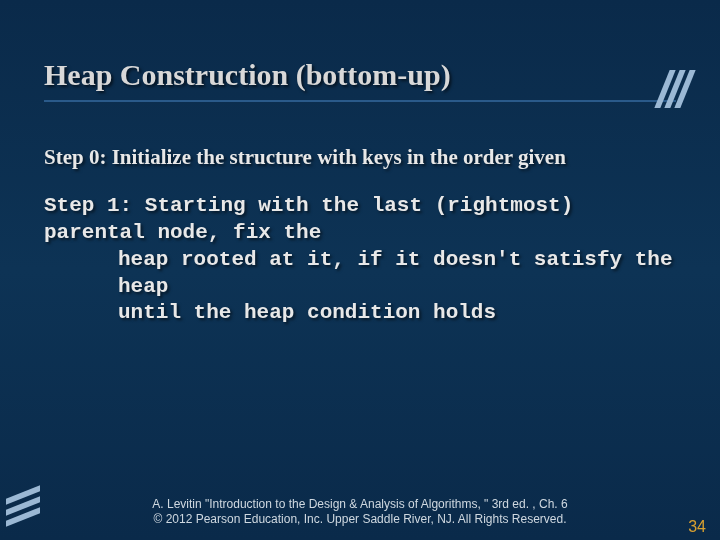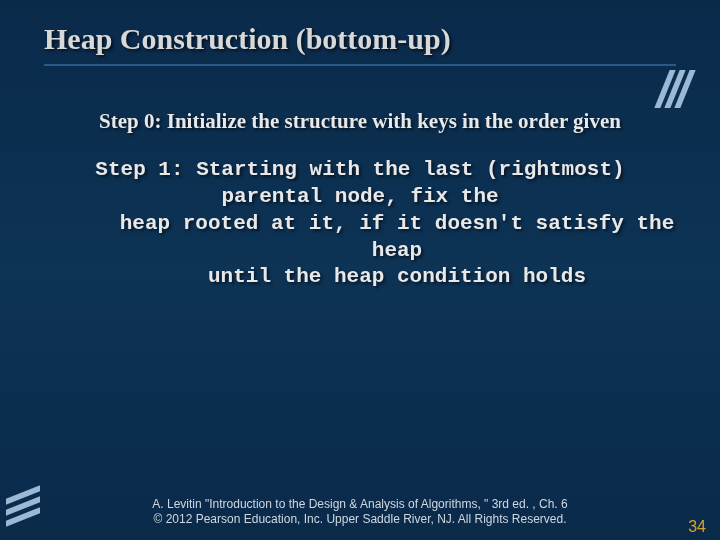--- a/index.html
+++ b/index.html
@@ -8,20 +8,21 @@
     background: linear-gradient(180deg, #0a2a4a 0%, #0d3355 50%, #0a2a4a 100%);
     font-family: "Times New Roman", Times, serif;
     position: relative;
   }
   .title {
     color: #d8d8d8;
     font-size: 30px;
     font-weight: bold;
     padding: 22px 0 0 44px;
     text-shadow: 2px 2px 3px rgba(0,0,0,0.6);
+    margin-top: 36px;
   }
   .title-line {
     margin: 8px 0 0 44px;
     height: 2px;
     width: 632px;
     background: #2a5a8a;
   }
   .deco-top {
     position: absolute;
     top: 70px;
@@ -44,21 +45,20 @@
     display: block;
     width: 34px;
     height: 6px;
     background: #9bb8d4;
     margin-top: 5px;
     transform: skewY(-22deg);
   }
   .content {
     padding: 42px 44px 0 44px;
     color: #e8e8e8;
-    text-align: center;
   }
   .step {
     font-size: 21px;
     font-weight: bold;
     line-height: 1.28;
     text-shadow: 2px 2px 3px rgba(0,0,0,0.55);
     margin-bottom: 24px;
   }
   .step .hang {
     display: block;

